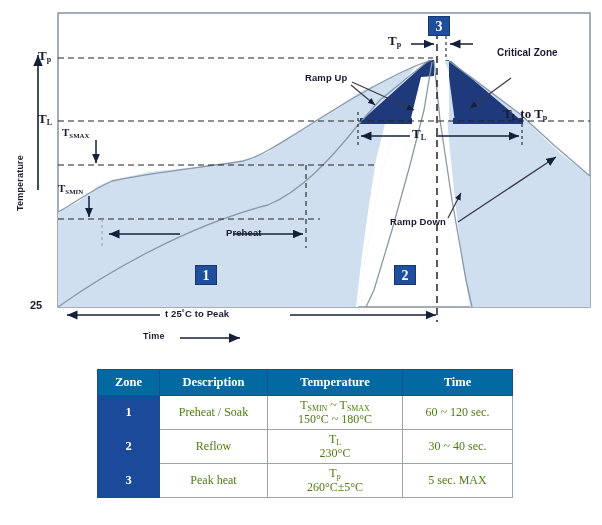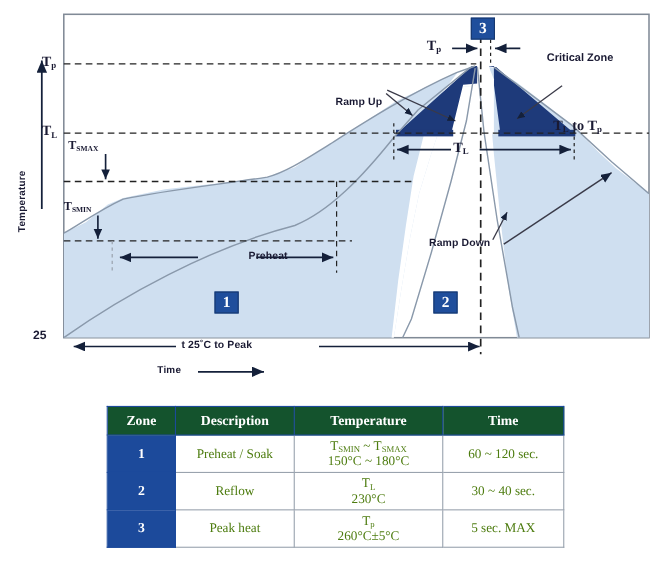--- a/index.html
+++ b/index.html
@@ -76,21 +76,21 @@
     border-collapse: collapse;
     font-family: "Liberation Serif", serif;
     table-layout: fixed;
   }
   #spec-table th, #spec-table td {
     border: 1px solid #9aa3ae;
     text-align: center;
     vertical-align: middle;
   }
   #spec-table thead th {
-    background: #14532d;
+    background: #0369a1;
     color: #ffffff;
     font-size: 12.5px;
     font-weight: bold;
     height: 26px;
     border-color: #1c4a9b;
   }
   #spec-table tbody td { height: 34px; font-size: 12px; color: #4d7c0f; background: #fff; }
   #spec-table tbody td.zone-cell {
     background: #1c4a9b; color: #ffffff; font-weight: bold; font-size: 12.5px;
     border-color: #1c4a9b;
@@ -195,21 +195,21 @@
     <div class="axis-title" id="temp-axis-label">Temperature</div>
     <div class="axis-title" id="time-axis-label">Time</div>
 
     <div class="lbl tick-lbl" style="left:38px; top:48px;"><span>T</span><sub>p</sub></div>
     <div class="lbl tick-lbl" style="left:38px; top:111px;"><span>T</span><sub>L</sub></div>
     <div class="lbl" style="left:30px; top:299px; font-size:11px;">25</div>
 
     <div class="lbl t-sm" style="left:62px; top:126px;"><span>T</span><sub>SMAX</sub></div>
     <div class="lbl t-sm" style="left:58px; top:182px;"><span>T</span><sub>SMIN</sub></div>
 
-    <div class="lbl callout" style="left:305px; top:87px;">Ramp Up</div>
+    <div class="lbl callout" style="left:305px; top:72px;">Ramp Up</div>
     <div class="lbl callout" style="left:390px; top:216px;">Ramp Down</div>
     <div class="lbl callout" style="left:186px; top:227px;margin-left:40px;">Preheat</div>
     <div class="lbl callout" style="left:165px; top:308px;text-align:center;">t 25˚C to Peak</div>
 
     <div class="lbl crit" style="left:497px; top:47px;">Critical Zone</div>
     <div class="lbl critbig" style="left:503px; top:62px;"><span>T</span><sub>L</sub><span> to </span><span>T</span><sub>p</sub></div>
 
     <div class="lbl tick-lbl" style="left:412px; top:126px;"><span>T</span><sub>L</sub></div>
     <div class="lbl tick-lbl" style="left:388px; top:33px;"><span>T</span><sub>p</sub></div>
 

